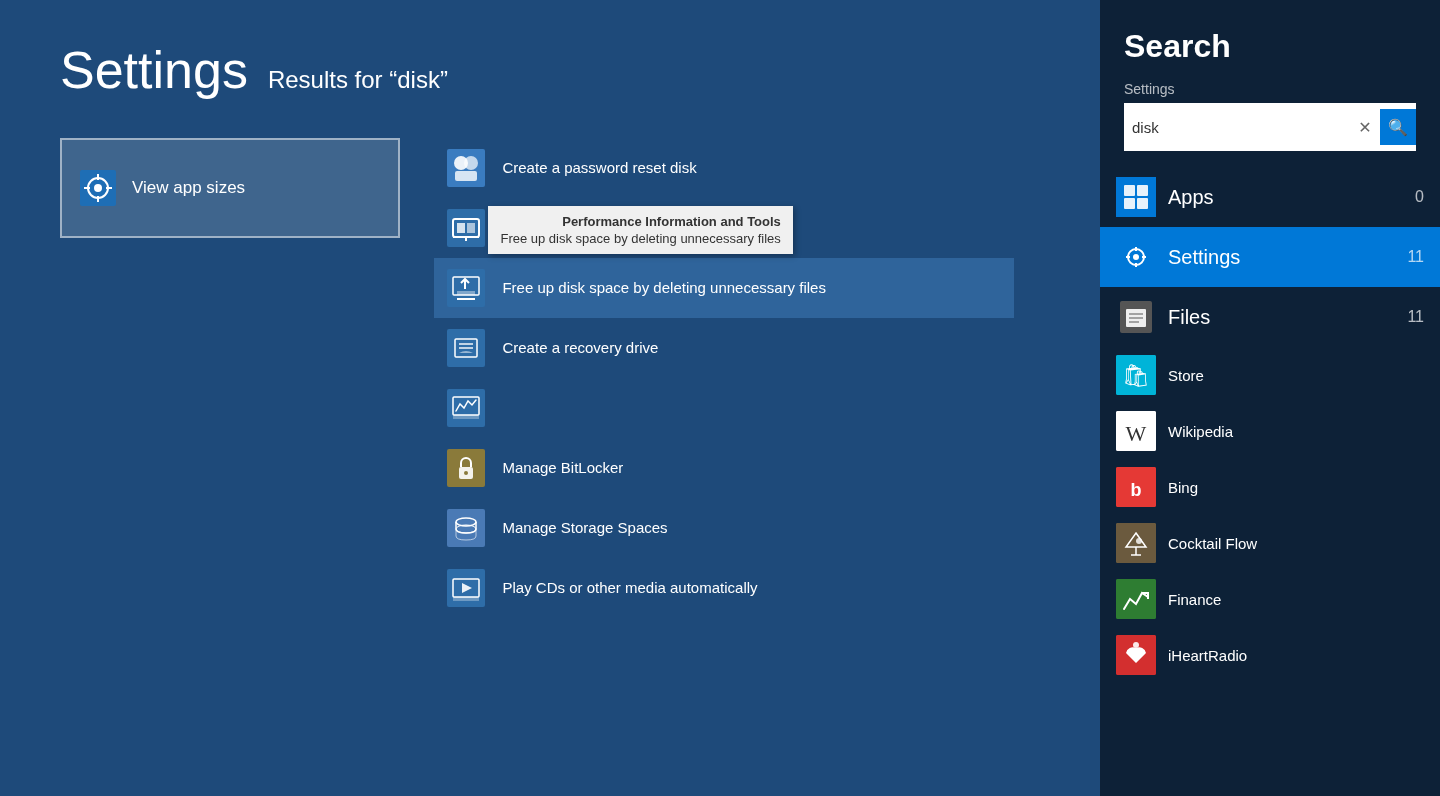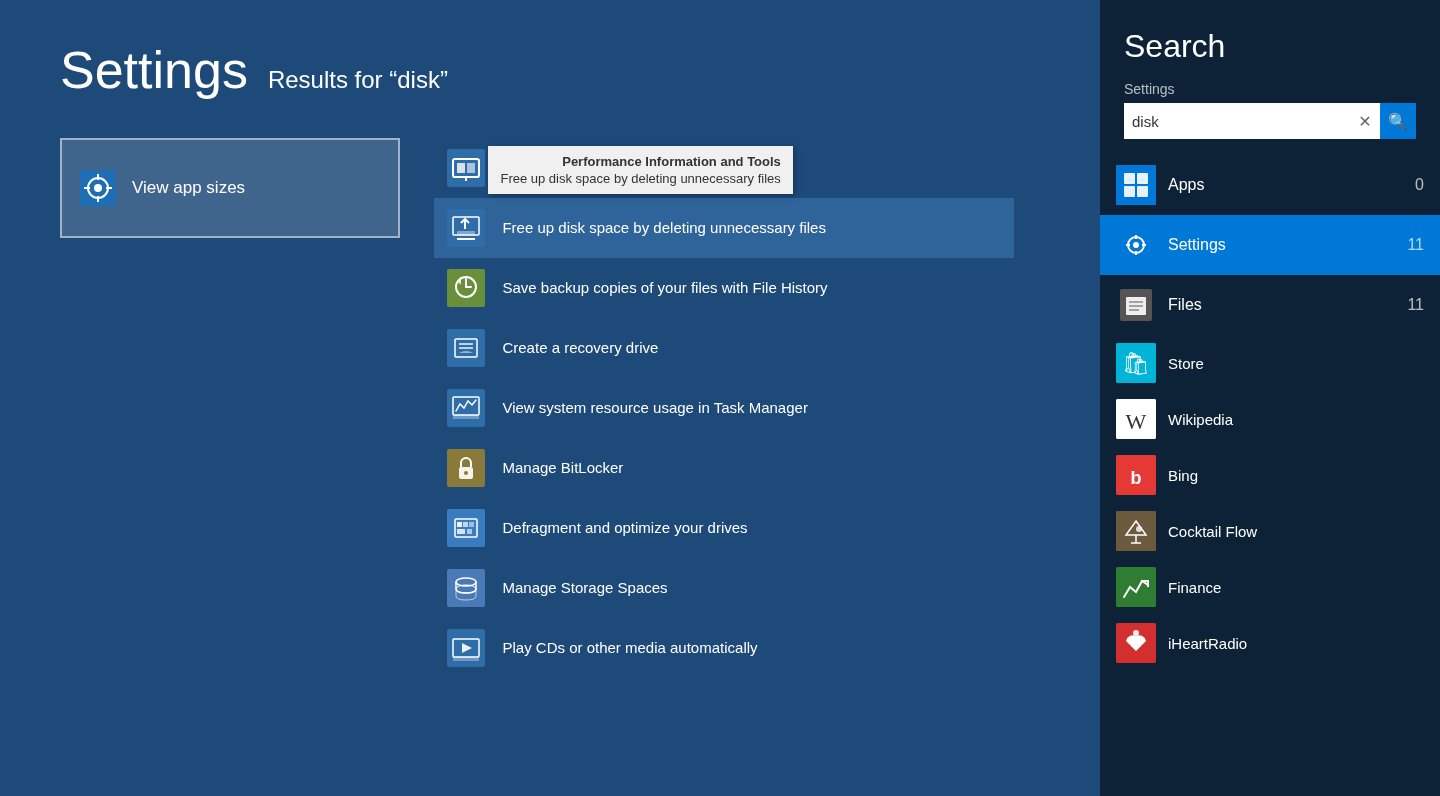--- a/index.html
+++ b/index.html
@@ -148,40 +148,40 @@
       width: 340px;
       height: 796px;
       background-color: #0d2137;
       display: flex;
       flex-direction: column;
     }
 
     .sidebar-header {
       padding: 28px 24px 16px;
       font-size: 32px;
-      font-weight: 400;
+      font-weight: 700;
       color: white;
       border-bottom: none;
     }
 
     .search-section {
       padding: 0 24px 16px;
       font-size: 14px;
       color: rgba(255,255,255,0.7);
     }
 
     .search-label {
       margin-bottom: 6px;
     }
 
     .search-box {
       display: flex;
       align-items: center;
       background-color: white;
-      height: 36px;
+      height: 48px;
     }
 
     .search-input {
       flex: 1;
       border: none;
       outline: none;
       padding: 0 8px;
       font-size: 15px;
       color: #333;
       height: 100%;
@@ -232,21 +232,21 @@
       height: 40px;
       margin-right: 12px;
       display: flex;
       align-items: center;
       justify-content: center;
       flex-shrink: 0;
     }
 
     .sidebar-cat-label {
       flex: 1;
-      font-size: 16px;
+      font-size: 20px;
       color: white;
     }
 
     .sidebar-cat-count {
       font-size: 16px;
       color: rgba(255,255,255,0.7);
     }
 
     .sidebar-app-item {
       display: flex;
@@ -305,20 +305,31 @@
         </svg>
       </div>
       <span class="app-size-label">View app sizes</span>
     </div>
   </div>
 
   
   <div class="right-panel">
 
     
+    <div class="result-item">
+      <div class="result-icon">
+        <svg width="38" height="38" viewBox="0 0 38 38">
+          <rect width="38" height="38" fill="#3a7cc0" rx="2"></rect>
+          <circle cx="14" cy="14" r="7" fill="white" opacity="0.9"></circle>
+          <circle cx="24" cy="14" r="7" fill="white" opacity="0.7"></circle>
+          <rect x="8" y="22" width="22" height="10" rx="2" fill="white" opacity="0.8"></rect>
+        </svg>
+      </div>
+      <span class="result-text">Create a password reset disk</span>
+    </div>
 
     
     <div class="result-item">
       <div class="result-icon">
         <svg width="38" height="38" viewBox="0 0 38 38">
           <rect width="38" height="38" fill="#2e6da8" rx="2"></rect>
           <rect x="6" y="10" width="26" height="18" rx="2" fill="none" stroke="white" stroke-width="2"></rect>
           <rect x="10" y="14" width="8" height="10" fill="white" opacity="0.8"></rect>
           <rect x="20" y="14" width="8" height="10" fill="white" opacity="0.6"></rect>
           <line x1="6" y1="28" x2="32" y2="28" stroke="white" stroke-width="2"></line>
@@ -342,31 +353,20 @@
           <rect x="10" y="22" width="18" height="4" fill="white" opacity="0.4"></rect>
           <polyline points="14,14 18,10 22,14" fill="none" stroke="white" stroke-width="2"></polyline>
           <line x1="18" y1="10" x2="18" y2="20" stroke="white" stroke-width="2"></line>
           <line x1="10" y1="30" x2="28" y2="30" stroke="white" stroke-width="2"></line>
         </svg>
       </div>
       <span class="result-text">Free up disk space by deleting unnecessary files</span>
     </div>
 
     
-    <div class="result-item">
-      <div class="result-icon">
-        <svg width="38" height="38" viewBox="0 0 38 38">
-          <rect width="38" height="38" fill="#6a8f3a" rx="2"></rect>
-          <circle cx="19" cy="18" r="10" fill="none" stroke="white" stroke-width="2"></circle>
-          <path d="M19 10 L19 18 L24 18" stroke="white" stroke-width="2" fill="none" stroke-linecap="round"></path>
-          <path d="M10 12 L14 8 L14 16 Z" fill="white" opacity="0.8"></path>
-        </svg>
-      </div>
-      <span class="result-text">Save backup copies of your files with File History</span>
-    </div>
 
     
     <div class="result-item">
       <div class="result-icon">
         <svg width="38" height="38" viewBox="0 0 38 38">
           <rect width="38" height="38" fill="#2e6da8" rx="2"></rect>
           <rect x="8" y="10" width="22" height="18" rx="1" fill="none" stroke="white" stroke-width="1.5"></rect>
           <rect x="12" y="14" width="14" height="2" fill="white" opacity="0.7"></rect>
           <rect x="12" y="18" width="14" height="2" fill="white" opacity="0.7"></rect>
           <path d="M12 24 Q19 20 26 24" fill="white" opacity="0.5"></path>
@@ -378,51 +378,36 @@
     
     <div class="result-item">
       <div class="result-icon">
         <svg width="38" height="38" viewBox="0 0 38 38">
           <rect width="38" height="38" fill="#2e6da8" rx="2"></rect>
           <rect x="6" y="8" width="26" height="18" rx="1" fill="none" stroke="white" stroke-width="1.5"></rect>
           <rect x="6" y="26" width="26" height="4" rx="0" fill="white" opacity="0.3"></rect>
           <polyline points="9,22 13,15 17,19 21,12 25,16 29,11" fill="none" stroke="white" stroke-width="1.5" stroke-linecap="round"></polyline>
         </svg>
       </div>
-      <span class="result-text">View system resource usage in Task Manager</span>
     </div>
 
     
     <div class="result-item">
       <div class="result-icon">
         <svg width="38" height="38" viewBox="0 0 38 38">
           <rect width="38" height="38" fill="#8a7a3a" rx="2"></rect>
           <rect x="12" y="18" width="14" height="12" rx="2" fill="white" opacity="0.9"></rect>
           <path d="M14 18 V14 a5 5 0 0 1 10 0 V18" fill="none" stroke="white" stroke-width="2"></path>
           <circle cx="19" cy="24" r="2" fill="#8a7a3a"></circle>
         </svg>
       </div>
       <span class="result-text">Manage BitLocker</span>
     </div>
 
     
-    <div class="result-item">
-      <div class="result-icon">
-        <svg width="38" height="38" viewBox="0 0 38 38">
-          <rect width="38" height="38" fill="#3a7cc0" rx="2"></rect>
-          <rect x="8" y="10" width="22" height="18" rx="1" fill="none" stroke="white" stroke-width="1.5"></rect>
-          <rect x="10" y="13" width="5" height="5" fill="white" opacity="0.9"></rect>
-          <rect x="16" y="13" width="5" height="5" fill="white" opacity="0.7"></rect>
-          <rect x="22" y="13" width="5" height="5" fill="white" opacity="0.5"></rect>
-          <rect x="10" y="20" width="8" height="5" fill="white" opacity="0.8"></rect>
-          <rect x="20" y="20" width="5" height="5" fill="white" opacity="0.6"></rect>
-        </svg>
-      </div>
-      <span class="result-text">Defragment and optimize your drives</span>
-    </div>
 
     
     <div class="result-item">
       <div class="result-icon">
         <svg width="38" height="38" viewBox="0 0 38 38">
           <rect width="38" height="38" fill="#4a7ab5" rx="2"></rect>
           <ellipse cx="19" cy="13" rx="10" ry="4" fill="none" stroke="white" stroke-width="1.5"></ellipse>
           <path d="M9 13 L9 20 Q9 24 19 24 Q29 24 29 20 L29 13" fill="none" stroke="white" stroke-width="1.5"></path>
           <ellipse cx="19" cy="20" rx="10" ry="4" fill="none" stroke="white" stroke-width="1"></ellipse>
           <path d="M9 20 L9 27 Q9 31 19 31 Q29 31 29 27 L29 20" fill="none" stroke="white" stroke-width="1" opacity="0.6"></path>

